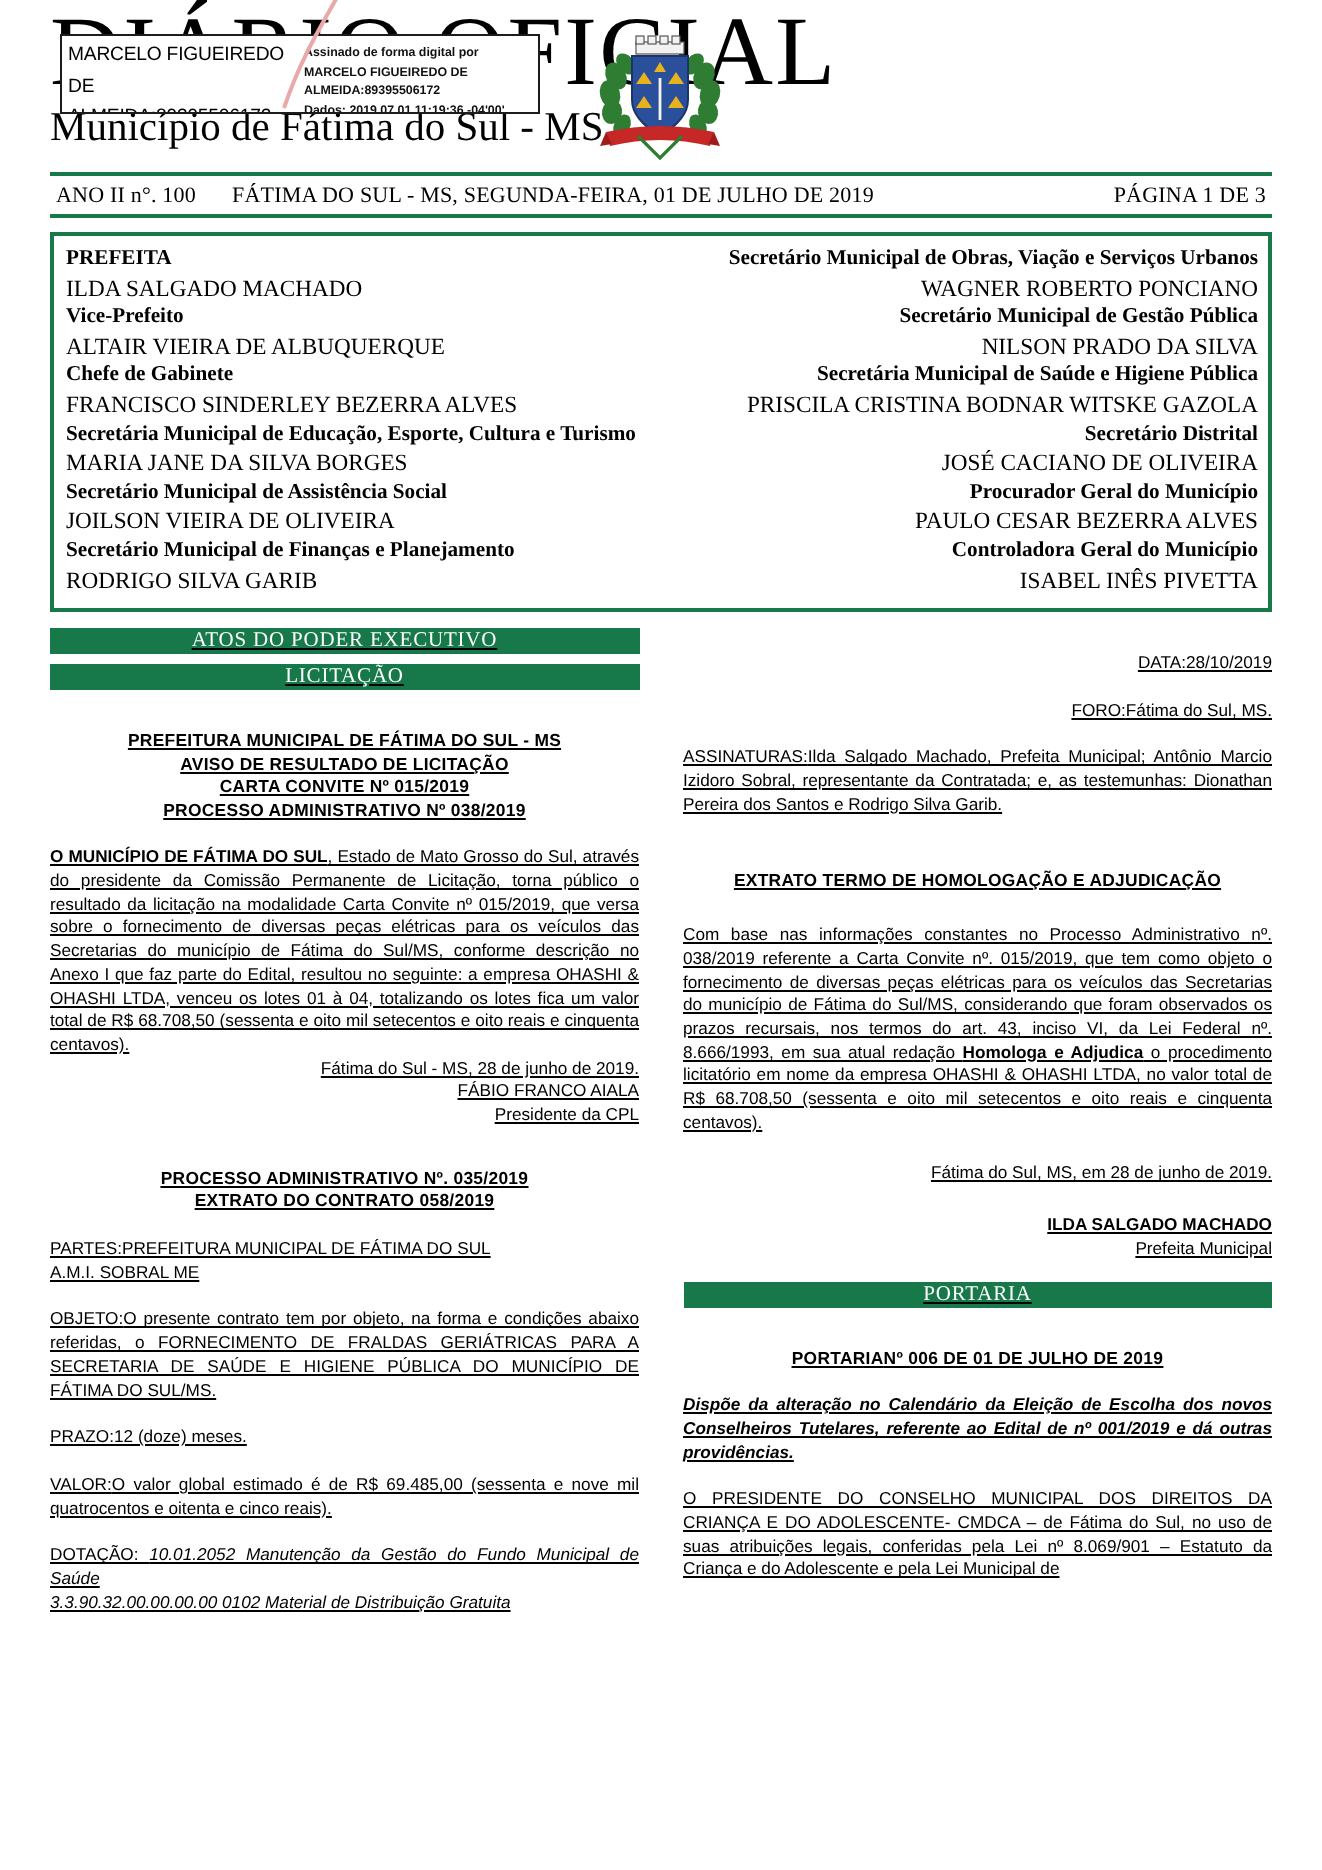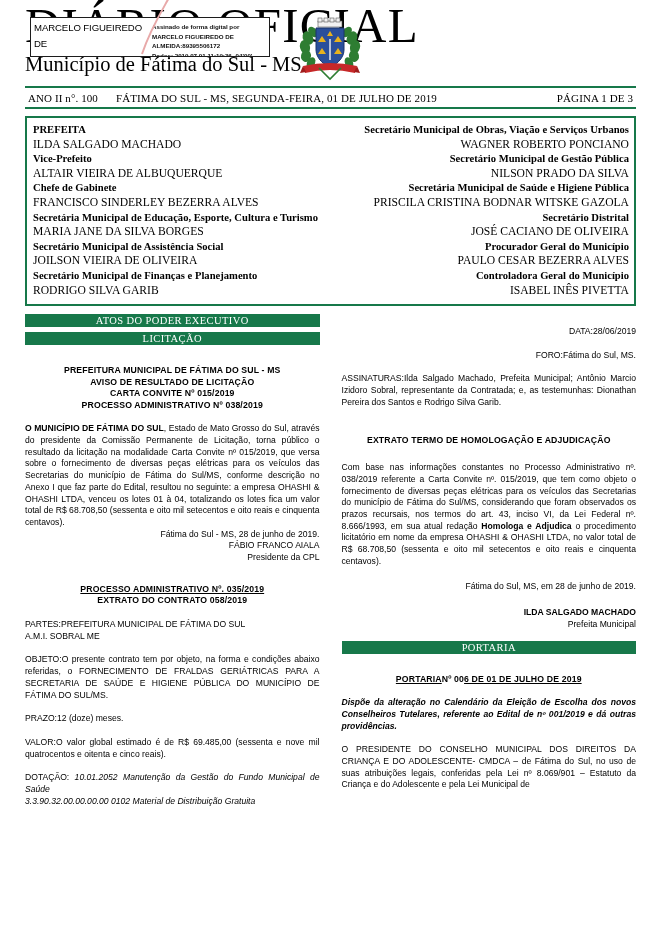--- a/index.html
+++ b/index.html
@@ -137,20 +137,21 @@
   }
 
   
   .cols {
     display: flex;
     margin-top: 8px;
   }
   .col {
     width: 50%;
     box-sizing: border-box;
+    text-decoration: underline;
   }
   .col.left { padding-right: 11px; }
   .col.right { padding-left: 11px; }
 
   
   .banner {
     background: #17784a;
     color: #ffffff;
     text-align: center;
     font-size: 10.5px;
@@ -344,21 +345,21 @@
 
       <div class="para"><span>DOTAÇÃO: </span><span class="i">10.01.2052 Manutenção da Gestão do Fundo Municipal de Saúde</span></div>
       <div class="para-l i">3.3.90.32.00.00.00.00 0102 Material de Distribuição Gratuita</div>
 
     </div>
 
     <div class="col right">
 
       <div class="sp12"></div>
 
-      <div class="para-l"><span>DATA:</span><span>28/06/2019</span></div>
+      <div class="para-l"><span>DATA:</span><span>28/10/2019</span></div>
 
       <div class="sp12"></div>
 
       <div class="para-l"><span>FORO:</span><span>Fátima do Sul, MS.</span></div>
 
       <div class="sp12"></div>
 
       <div class="para"><span>ASSINATURAS:</span><span>Ilda Salgado Machado, Prefeita Municipal; Antônio Marcio Izidoro Sobral, representante da Contratada; e, as testemunhas: Dionathan Pereira dos Santos e Rodrigo Silva Garib.</span></div>
 
       <div class="sp26"></div>

